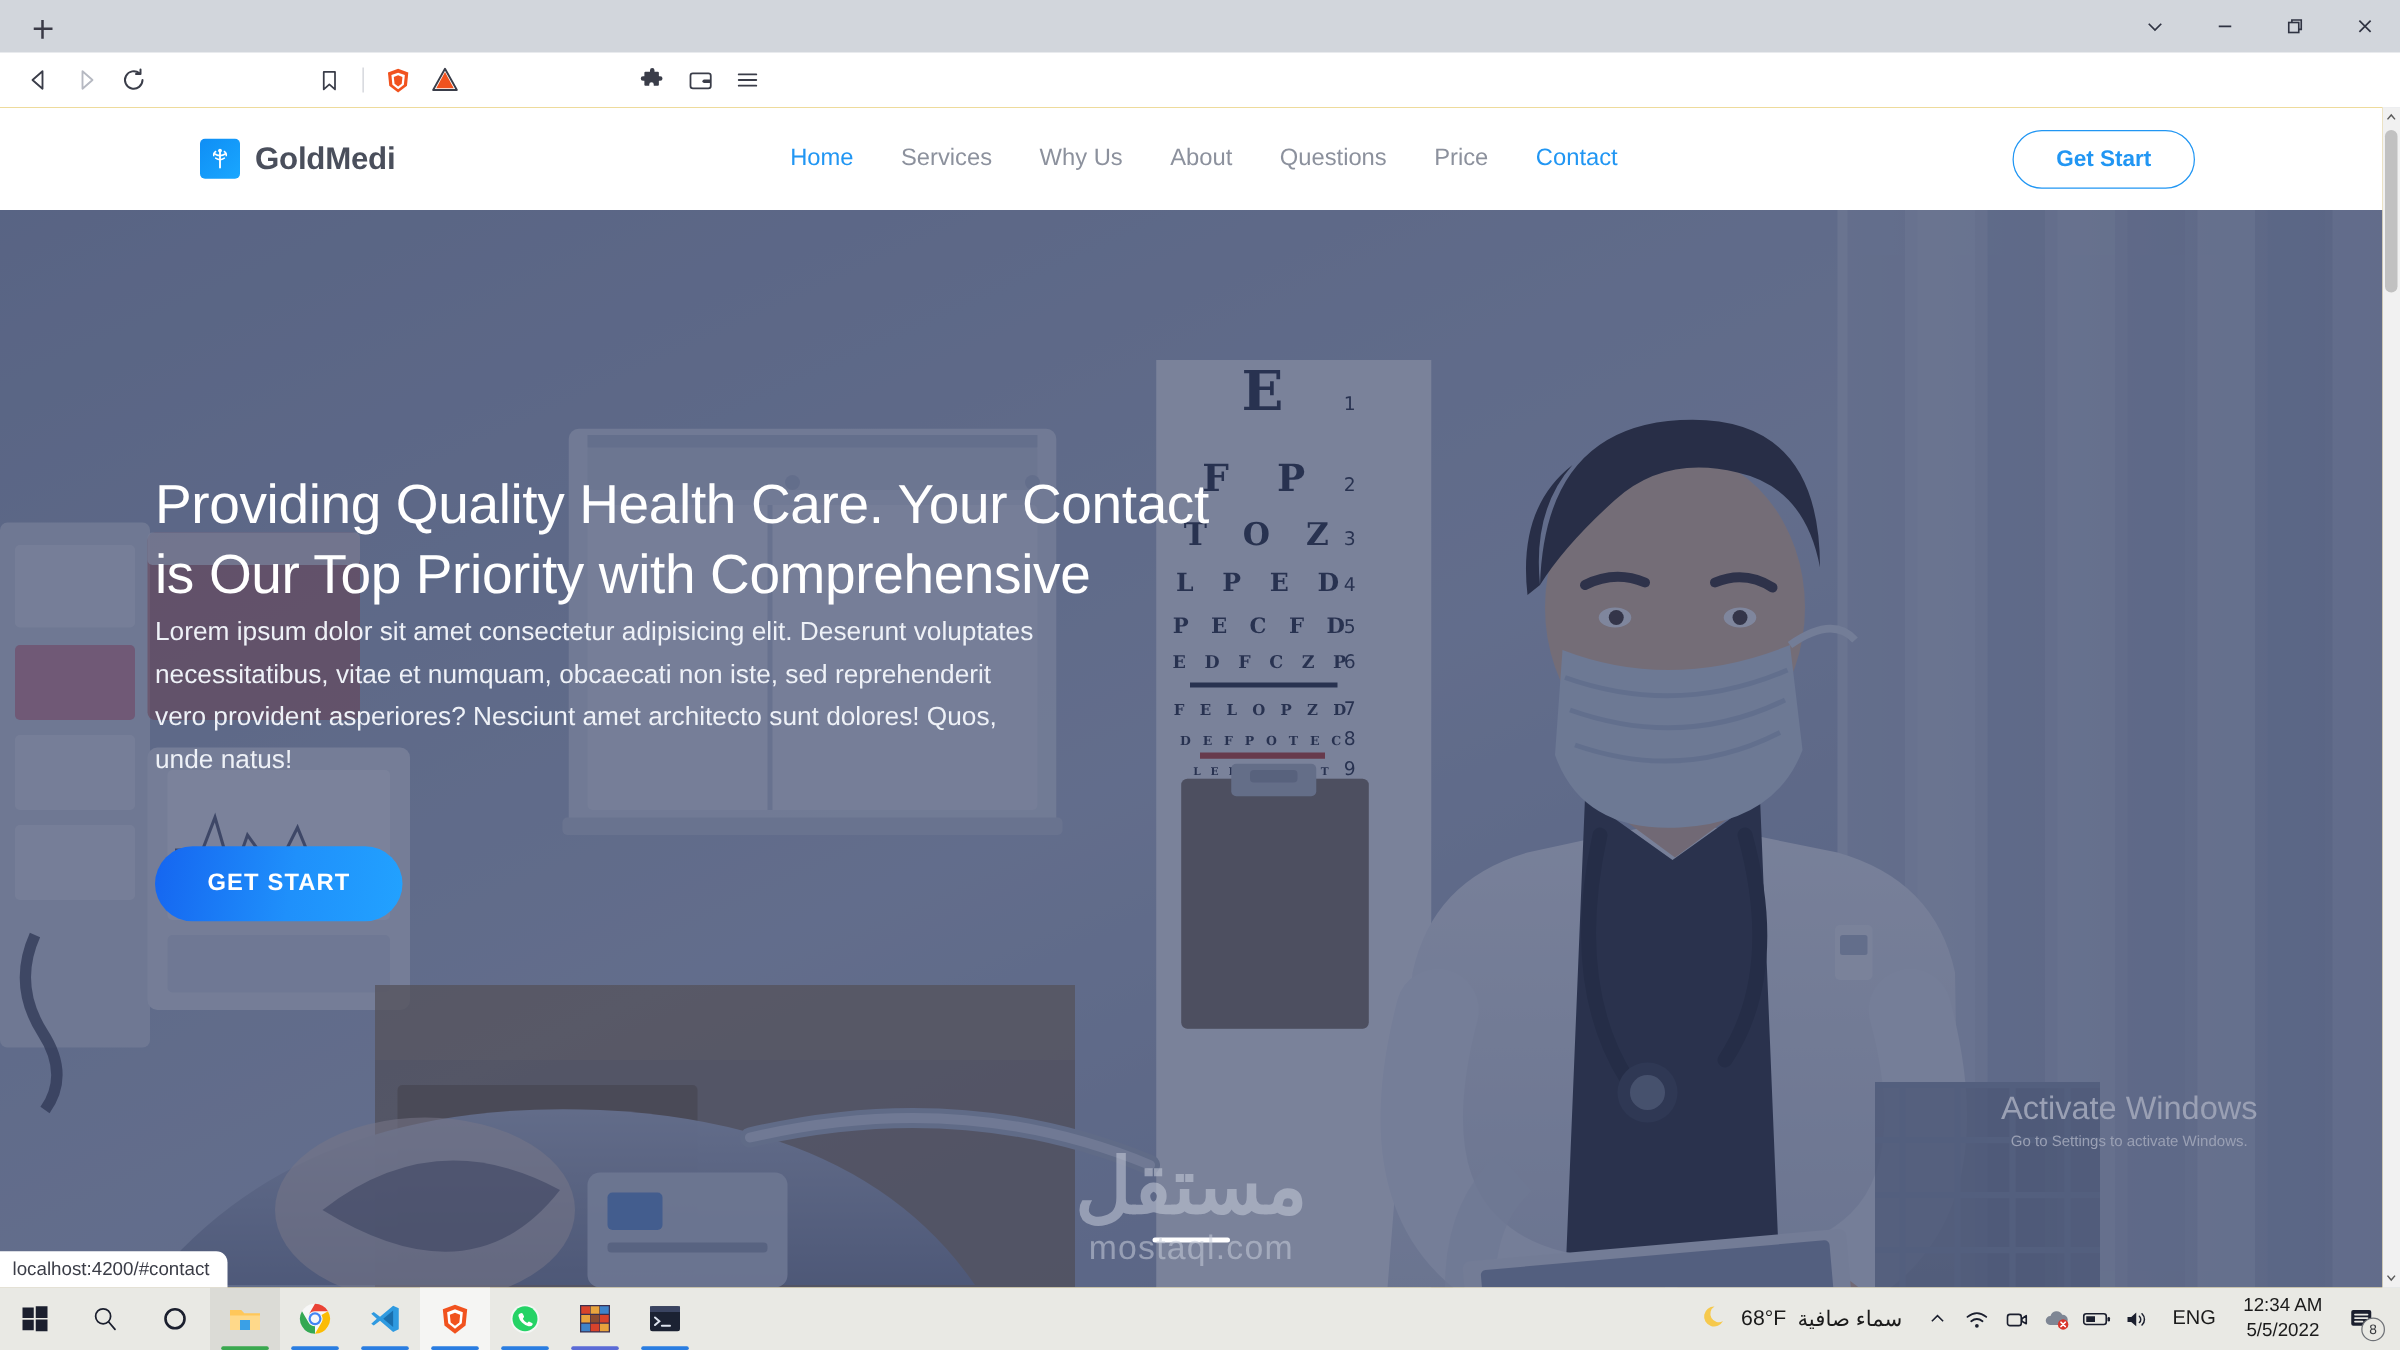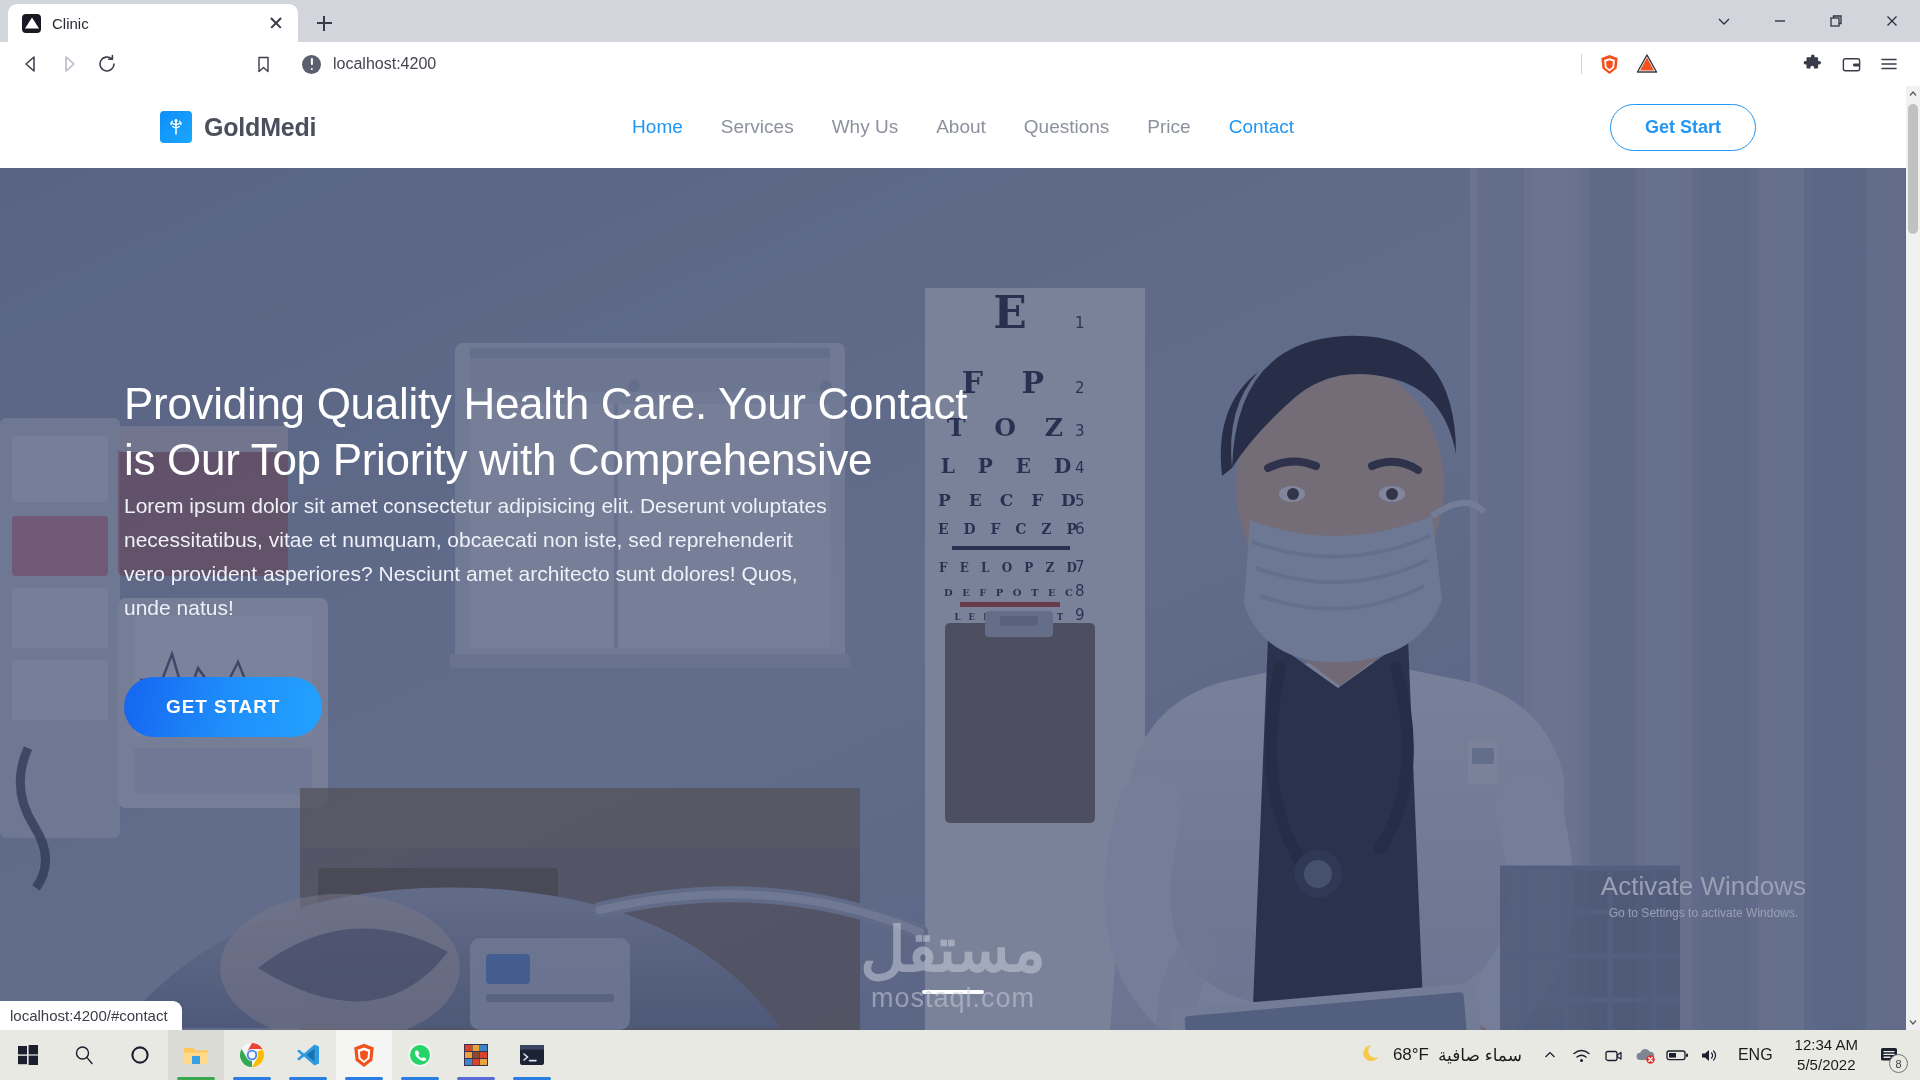--- a/index.html
+++ b/index.html
@@ -148,25 +148,20 @@
     background:#e9e9e4; border:1.4px solid #6f7277; color:#3a3c40; font-size:11px;
     display:flex; align-items:center; justify-content:center;
   }
 </style>
 </head>
 <body>
 
 <div class="browser">
 
   <div class="tabstrip">
-    <div class="tab">
-      <span class="tab-fav"></span>
-      <span class="tab-title">Clinic</span>
-      <span class="tab-close"></span>
-    </div>
     <div class="newtab"></div>
 
     <div class="wincontrols">
       <div class="wc">
         <svg width="14" height="14" viewBox="0 0 14 14">
             <path d="M2 5 L7 10 L12 5" stroke="#2f3342" stroke-width="1.4" fill="none"></path>
           </svg>
       </div>
       <div class="wc">
         <svg width="14" height="14" viewBox="0 0 14 14">
@@ -204,24 +199,20 @@
         <path d="M16.4 2.6 L16.4 6.2 L12.8 6.2" fill="none" stroke="#3a3d49" stroke-width="1.6" stroke-linecap="round" stroke-linejoin="round"></path>
       </svg>
     </div>
     <div style="width:118px"></div>
     <div class="tb-icon">
       <svg width="19" height="19" viewBox="0 0 19 19">
           <path d="M5 2.5 H14 V16.5 L9.5 12.5 L5 16.5 Z" fill="none" stroke="#3a3d49" stroke-width="1.4" stroke-linejoin="round"></path>
         </svg>
     </div>
 
-    <div class="urlbar">
-      <span class="url-sec"></span>
-      <span class="url-text">localhost:4200</span>
-    </div>
 
     <div class="url-divider"></div>
 
     <div class="tb-right">
       <div class="tb-icon">
         <svg width="23" height="23" viewBox="0 0 24 24">
           <path d="M12 2 L20.5 5.2 L19.4 16.2 L12 22 L4.6 16.2 L3.5 5.2 Z" fill="#f1521e"></path>
           <path d="M12 5.4 L17.6 7.4 L16.8 15.4 L12 19.1 L7.2 15.4 L6.4 7.4 Z" fill="#fff"></path>
           <path d="M12 7.6 L15.6 8.9 L15 14.6 L12 17 L9 14.6 L8.4 8.9 Z" fill="#f1521e"></path>
         </svg>

